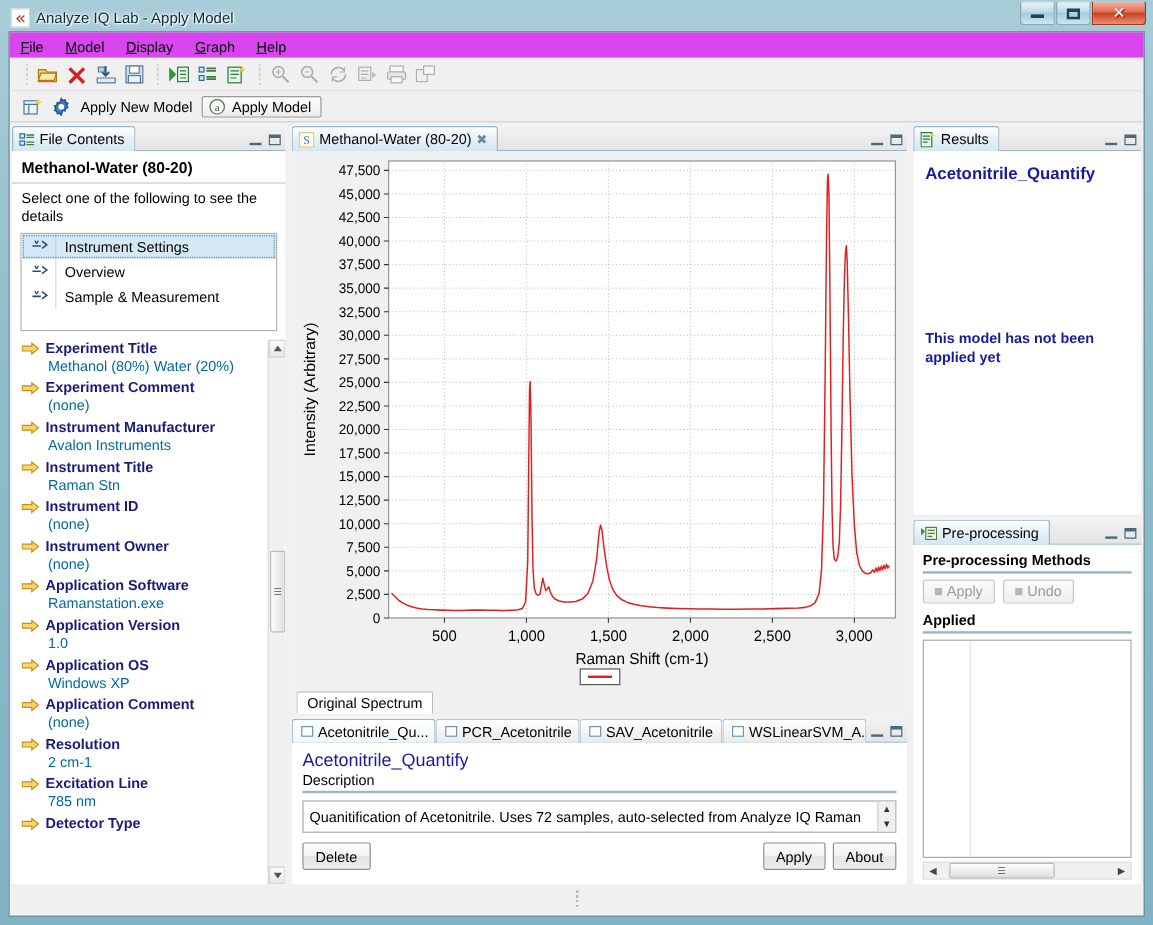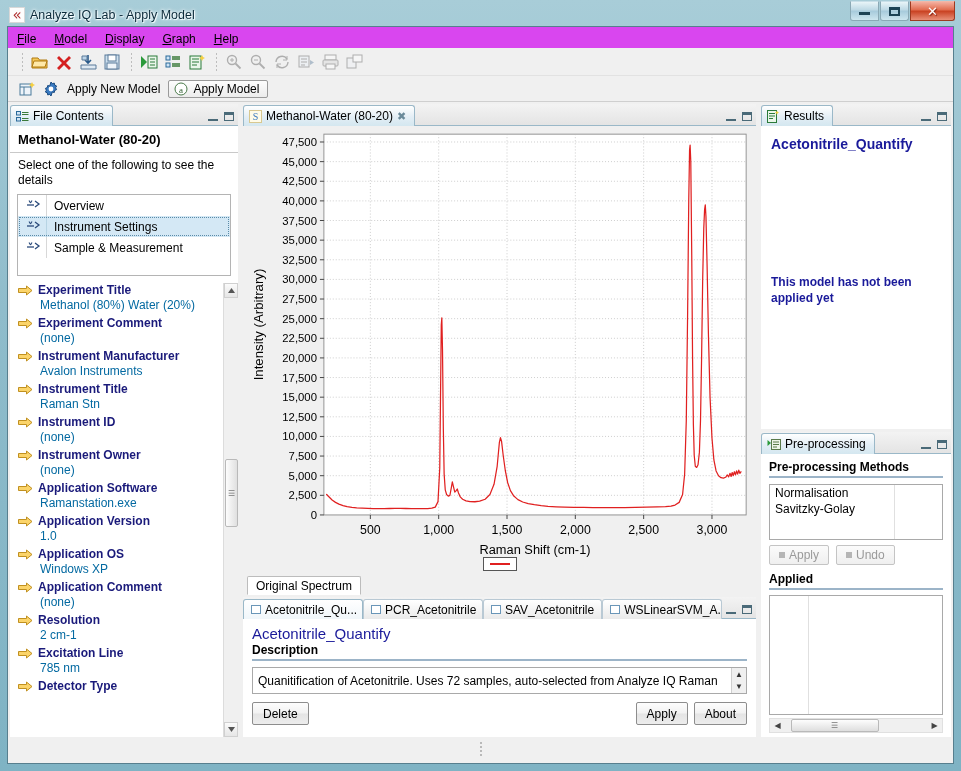--- a/index.html
+++ b/index.html
@@ -188,21 +188,21 @@
     height:20px; display:flex; align-items:center; gap:4px; padding:0 7px;
     font-size:12px; border:1px solid #b9c9d4; border-bottom:none;
     border-radius:3px 3px 0 0; position:relative; top:1px;
     background:linear-gradient(180deg,#fff,#eaeaea);
     max-width:120px; white-space:nowrap; overflow:hidden;
   }
   .mtab.active { background:linear-gradient(180deg,#fff 0%,#f0f6fa 100%); border-color:#9ab8c8; }
   .tab-sq { width:10px; height:9px; border:1px solid #6a96b8; background:#fff; flex:none; }
   #model-body { padding:6px 9px 5px 9px; background:#fff; display:flex; flex-direction:column; }
   #model-title { font-size:15px; color:#1a1a9a; font-weight:normal; margin-bottom:1px; }
-  #desc-label { font-size:12px; font-weight:bold; color:#000; border-bottom:2px solid #9cb4c8; padding-bottom:2px; margin-bottom:6px; }
+  #desc-label { font-size:12px; font-weight:normal; color:#000; border-bottom:2px solid #9cb4c8; padding-bottom:2px; margin-bottom:6px; }
   #desc-field {
     border:1px solid #a9a9a9; background:#fff; height:27px;
     display:flex; align-items:center; padding-left:5px; position:relative;
   }
   #desc-text { font-size:12px; color:#000; }
   .spin {
     position:absolute; right:0; top:0; width:15px; height:100%;
     display:flex; flex-direction:column; background:#f0f0f0; border-left:1px solid #cfcfcf;
   }
   .spin div { flex:1; display:flex; align-items:center; justify-content:center; font-size:8px; color:#333; }
@@ -424,39 +424,39 @@
             </div>
             <div class="part-ctrls">
               <i class="ctrl-min"></i>
               <i class="ctrl-max"></i>
             </div>
           </div>
           <div class="part-body" id="fc-body">
             <div class="fc-head">Methanol-Water (80-20)</div>
             <div class="fc-prompt">Select one of the following to see the details</div>
             <div class="fc-list">
+              <div class="fc-li sel">
+                <span class="fc-li-icon">
+                  <svg width="17" height="12" viewBox="0 0 17 12">
+                      <path d="M2 7h7" stroke="#2a4a7a" stroke-width="1.3"></path>
+                      <path d="M4 2.5l1.5 2.5M7 2.5L5.5 5" stroke="#2a4a7a" stroke-width="1.1"></path>
+                      <path d="M10 3l4 3-4 3" fill="none" stroke="#2a4a7a" stroke-width="1.3"></path>
+                    </svg>
+                </span>
+                <span class="fc-li-label">Instrument Settings</span>
+              </div>
               <div class="fc-li">
                 <span class="fc-li-icon">
                   <svg width="17" height="12" viewBox="0 0 17 12">
                       <path d="M2 7h7" stroke="#2a4a7a" stroke-width="1.3"></path>
                       <path d="M4 2.5l1.5 2.5M7 2.5L5.5 5" stroke="#2a4a7a" stroke-width="1.1"></path>
                       <path d="M10 3l4 3-4 3" fill="none" stroke="#2a4a7a" stroke-width="1.3"></path>
                     </svg>
                 </span>
                 <span class="fc-li-label">Overview</span>
-              </div>
-              <div class="fc-li sel">
-                <span class="fc-li-icon">
-                  <svg width="17" height="12" viewBox="0 0 17 12">
-                      <path d="M2 7h7" stroke="#2a4a7a" stroke-width="1.3"></path>
-                      <path d="M4 2.5l1.5 2.5M7 2.5L5.5 5" stroke="#2a4a7a" stroke-width="1.1"></path>
-                      <path d="M10 3l4 3-4 3" fill="none" stroke="#2a4a7a" stroke-width="1.3"></path>
-                    </svg>
-                </span>
-                <span class="fc-li-label">Instrument Settings</span>
               </div>
               <div class="fc-li">
                 <span class="fc-li-icon">
                   <svg width="17" height="12" viewBox="0 0 17 12">
                       <path d="M2 7h7" stroke="#2a4a7a" stroke-width="1.3"></path>
                       <path d="M4 2.5l1.5 2.5M7 2.5L5.5 5" stroke="#2a4a7a" stroke-width="1.1"></path>
                       <path d="M10 3l4 3-4 3" fill="none" stroke="#2a4a7a" stroke-width="1.3"></path>
                     </svg>
                 </span>
                 <span class="fc-li-label">Sample &amp; Measurement</span>
@@ -771,24 +771,20 @@
                 </svg>
               <span>Pre-processing</span>
             </div>
             <div class="part-ctrls">
               <i class="ctrl-min"></i>
               <i class="ctrl-max"></i>
             </div>
           </div>
           <div class="part-body" id="pp-body">
             <div class="pp-h">Pre-processing Methods</div>
-            <div class="pp-list">
-              <div class="pp-li">Normalisation</div>
-              <div class="pp-li">Savitzky-Golay</div>
-            </div>
             <div class="pp-btns">
               <div class="pp-btn">
                 <i></i>
                 <span>Apply</span>
               </div>
               <div class="pp-btn">
                 <i></i>
                 <span>Undo</span>
               </div>
             </div>

